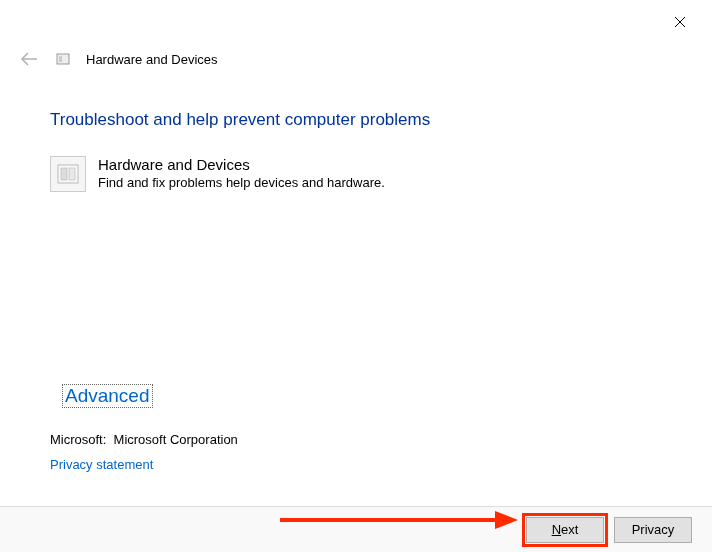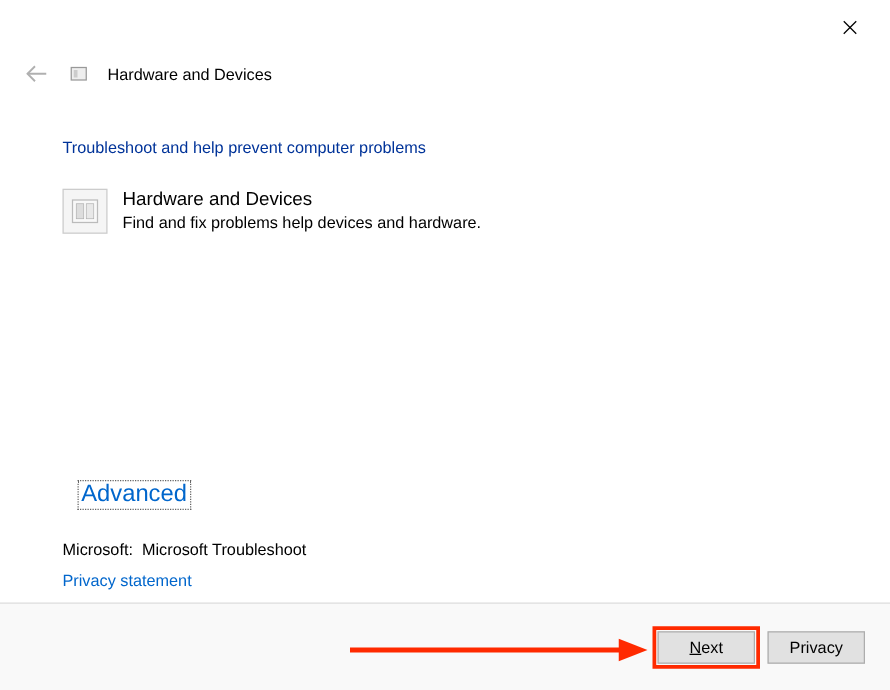--- a/index.html
+++ b/index.html
@@ -52,21 +52,21 @@
       color: #000;
     }
     .content {
       position: absolute;
       top: 110px;
       left: 50px;
       right: 40px;
     }
     .main-heading {
       color: #003399;
-      font-size: 13px;
+      font-size: 17px;
       font-weight: 400;
       margin-bottom: 26px;
     }
     .troubleshooter-item {
       display: flex;
       gap: 12px;
       align-items: flex-start;
     }
     .item-icon {
       width: 36px;
@@ -104,21 +104,21 @@
       margin-top: 10px;
       color: #0066cc;
       font-size: 13px;
       cursor: pointer;
     }
     .button-bar {
       position: absolute;
       left: 0;
       right: 0;
       bottom: 0;
-      height: 70px;
+      height: 46px;
       border-top: 1px solid #ddd;
       background: #f9f9f9;
       display: flex;
       align-items: center;
       justify-content: flex-end;
       padding-right: 20px;
       gap: 10px;
     }
     .win-button {
       font-family: inherit;
@@ -182,21 +182,21 @@
       <div class="item-title">Hardware and Devices</div>
       <div class="item-desc">Find and fix problems help devices and hardware.</div>
     </div>
   </div>
 </div>
 
 <div class="lower-section">
   <span class="advanced-link">Advanced</span>
   <div class="publisher-row">
     <span>Microsoft:</span>&nbsp;
-    <span>Microsoft Troubleshoot</span>
+    <span>Microsoft Corporation</span>
   </div>
   <div class="privacy-link">Privacy statement</div>
 </div>
 
 <div class="button-bar">
   <button class="win-button next-highlight"><span class="u">N</span><span>ext</span></button>
   <button class="win-button">Privacy</button>
 </div>
 
 <svg class="annotation-arrow" width="240" height="24" viewBox="0 0 240 24">

